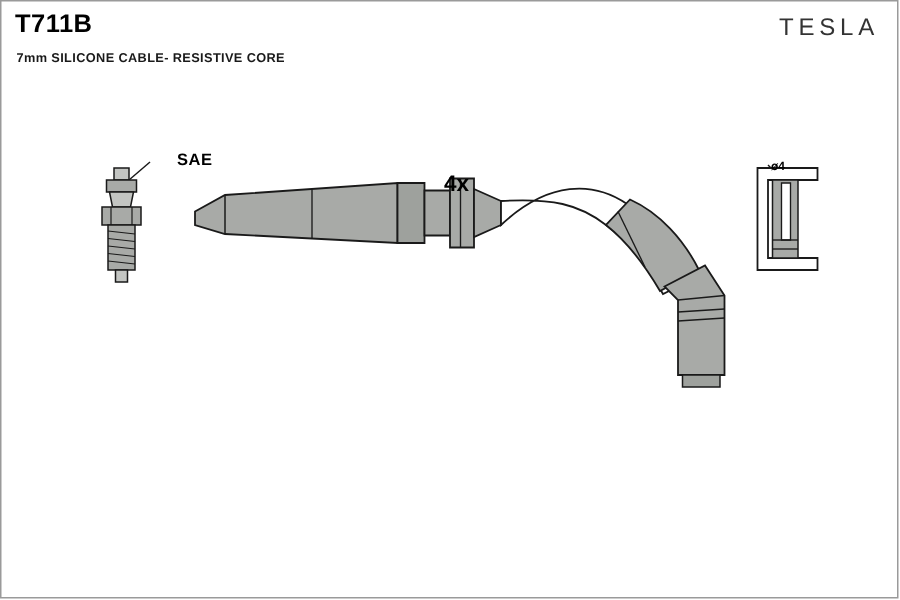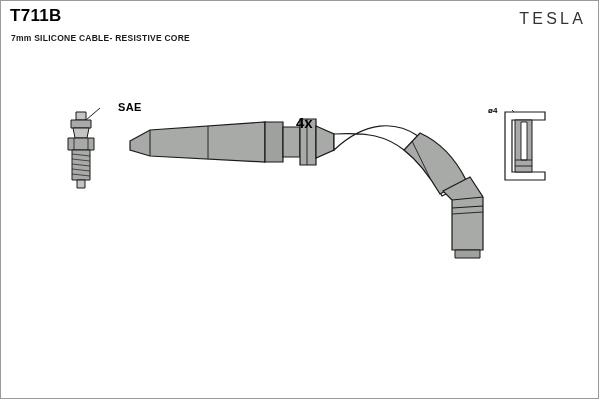--- a/index.html
+++ b/index.html
@@ -66,21 +66,21 @@
     margin-left: 16px;
   }
   #label-4x {
     left: 296px;
     top: 90px;
     font-size: 15px;
     font-weight: bold;
     margin-top: 24px;
   }
   #label-dia4 {
-    left: 488px;
+    left: 514px;
     top: 106px;
     font-size: 8px;
   }
   svg#artwork {
     position: absolute;
     left: 0;
     top: 0;
   }
 </style>
 </head>

